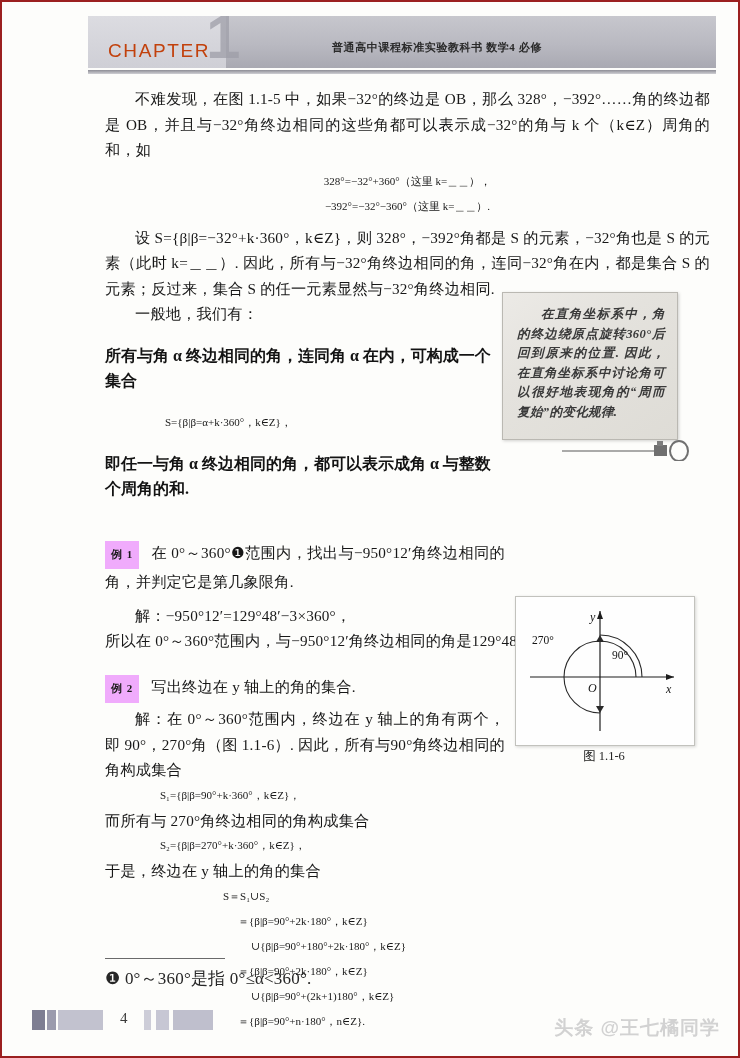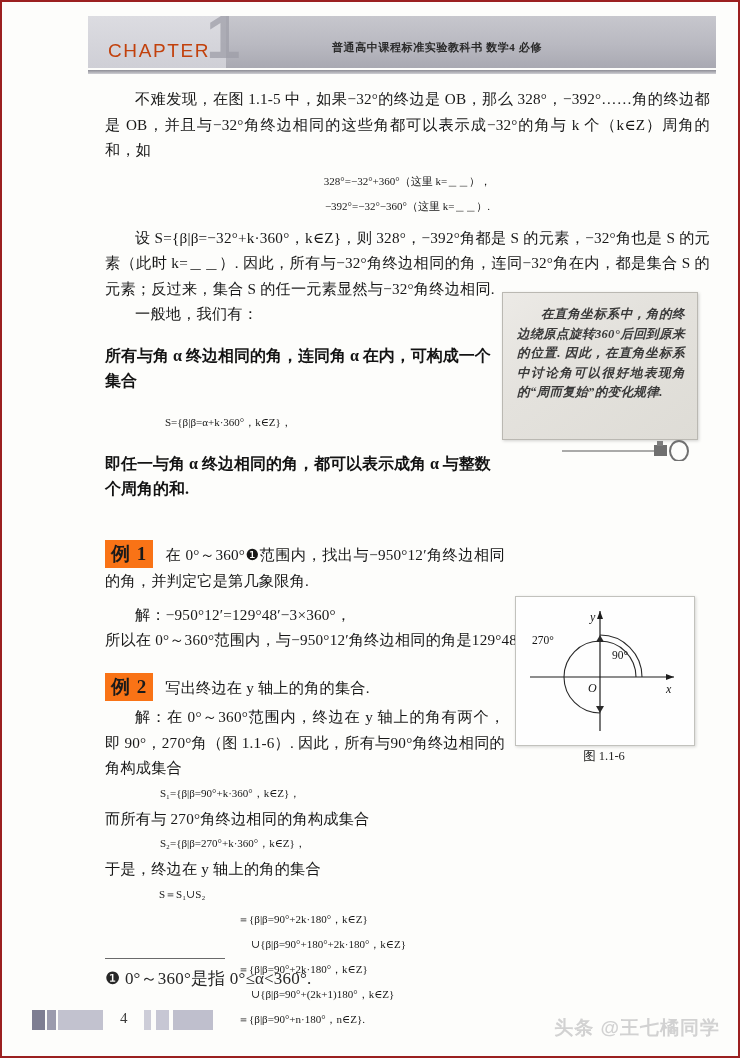--- a/index.html
+++ b/index.html
@@ -114,21 +114,21 @@
     line-height: 25.5px;
     color: #131313;
   }
   .narrow { width: 400px; }
   .narrow2 { width: 400px; }
   
   .note {
     position: absolute;
     left: 500px;
     top: 290px;
-    width: 196px;
+    width: 176px;
     height: 148px;
     background: linear-gradient(145deg,#eceae6 0%, #e4e2dd 40%, #dedcd6 100%);
     border: 1px solid #bab8b2;
     box-shadow: 1px 1px 3px rgba(0,0,0,.18);
     box-sizing: border-box;
     padding: 12px 12px 8px 14px;
   }
   .note-text {
     font-family: "Liberation Serif", serif;
     font-style: italic;
@@ -143,23 +143,23 @@
   .key {
     position: absolute;
     left: 560px;
     top: 437px;
     width: 130px;
     height: 22px;
   }
   
   .ex-chip {
     display: inline-block;
-    background: #f97316;
+    background: #f0abfc;
     color: #1a1a1a;
-    font-size: 19px;
+    font-size: 11px;
     font-weight: bold;
     padding: 1px 6px 2px 6px;
     margin-right: 12px;
     letter-spacing: 1px;
   }
   
   .figure {
     position: absolute;
     left: 513px;
     top: 594px;
@@ -275,21 +275,21 @@
     <div style="height:20px"></div>
     <p class="para narrow" style="text-indent:0">
       <span class="ex-chip">例 2</span><span>写出终边在 y 轴上的角的集合.</span>
     </p>
     <p class="para indent narrow" style="margin-top:3px">解：在 0°～360°范围内，终边在 y 轴上的角有两个，即 90°，270°角（图 1.1-6）. 因此，所有与90°角终边相同的角构成集合</p>
     <p class="eq" style="margin-left:55px">S₁={β|β=90°+k·360°，k∈Z}，</p>
     <p class="para" style="text-indent:0">而所有与 270°角终边相同的角构成集合</p>
     <p class="eq" style="margin-left:55px">S₂={β|β=270°+k·360°，k∈Z}，</p>
     <p class="para" style="text-indent:0">于是，终边在 y 轴上的角的集合</p>
 
-    <p class="eq" style="margin-left:54px">S＝S₁∪S₂</p>
+    <p class="eq" style="margin-left:118px">S＝S₁∪S₂</p>
     <p class="eq" style="margin-left:133px">＝{β|β=90°+2k·180°，k∈Z}</p>
     <p class="eq" style="margin-left:146px">∪{β|β=90°+180°+2k·180°，k∈Z}</p>
     <p class="eq" style="margin-left:133px">＝{β|β=90°+2k·180°，k∈Z}</p>
     <p class="eq" style="margin-left:146px">∪{β|β=90°+(2k+1)180°，k∈Z}</p>
     <p class="eq" style="margin-left:133px">＝{β|β=90°+n·180°，n∈Z}.</p>
   </div>
 
   <div class="note">
     <div class="note-text">在直角坐标系中，角的终边绕原点旋转360°后回到原来的位置. 因此，在直角坐标系中讨论角可以很好地表现角的“周而复始”的变化规律.</div>
   </div>

